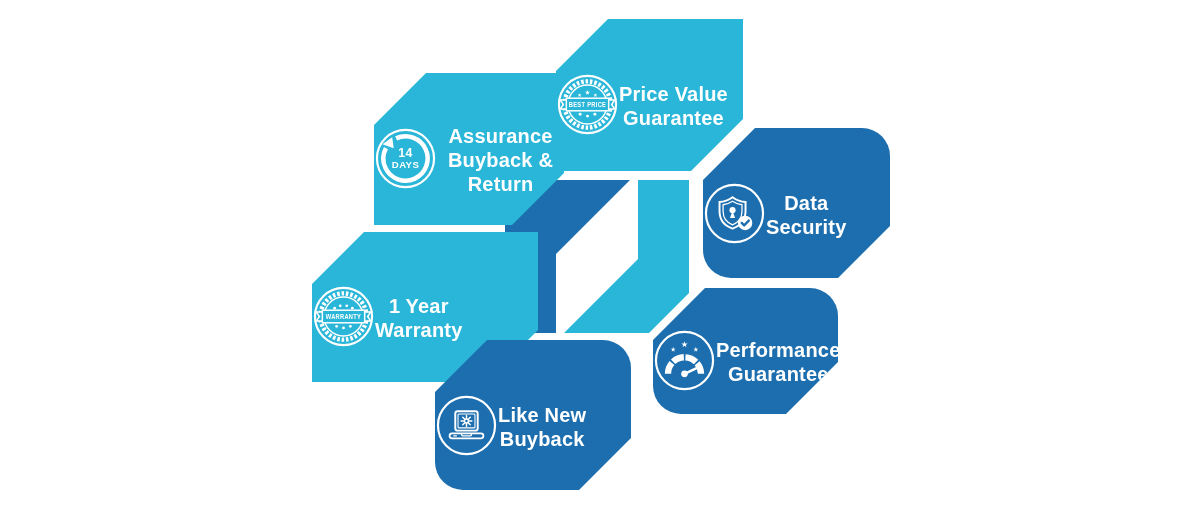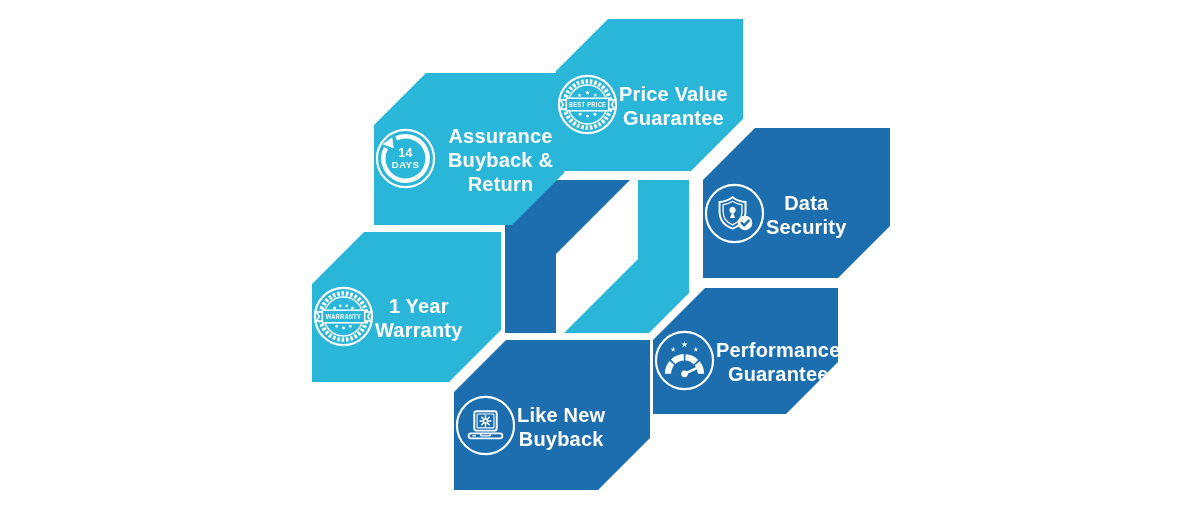--- a/index.html
+++ b/index.html
@@ -7,27 +7,27 @@
     position:relative; width:1200px; height:512px; background:#ffffff;
     overflow:hidden; font-family:"Liberation Sans","DejaVu Sans",sans-serif;
   }
   .tile {
     position:absolute; box-sizing:border-box;
     display:flex; align-items:center;
     color:#ffffff;
     clip-path: polygon(52px 0, 100% 0, 100% calc(100% - 52px), calc(100% - 52px) 100%, 0 100%, 0 52px);
   }
   .cyan { background:#29B6D8; }
-  .blue { background:#1D6EAE; }
+  .blue { background:#1D6EAE;border-radius:28px; }
   .label { text-align:center; font-size:20px; font-weight:bold; line-height:24px; letter-spacing:.2px; margin-top:3px; }
   #t-buyback     { left:374px; top:73px;  width:190px; height:152px; padding-top:18px; }
   #t-price       { left:556px; top:19px;  width:187px; height:152px; padding-top:18px; }
   #t-security    { left:703px; top:128px; width:187px; height:150px; padding-top:20px; }
-  #t-warranty    { left:312px; top:232px; width:189px; height:150px; padding-top:19px; }
-  #t-likenew     { left:454px; top:340px; width:196px; height:150px; padding-top:20px; }
+  #t-warranty    { left:312px; top:232px; width:226px; height:150px; padding-top:19px; }
+  #t-likenew     { left:435px; top:340px; width:196px; height:150px; padding-top:20px; }
   #t-performance { left:653px; top:288px; width:185px; height:126px; padding-top:18px; }
   .ic { width:63px; height:63px; fill:none; stroke:#ffffff; flex:0 0 auto; }
   .ring { stroke-width:2.2; }
   .it { fill:#ffffff; stroke:none; text-anchor:middle; font-weight:bold;
         font-family:"Liberation Sans","DejaVu Sans",sans-serif; letter-spacing:.4px; }
   .rib { fill:#29B6D8; stroke:#ffffff; stroke-width:1.5; }
   .st  { fill:#ffffff; stroke:none; }
   #logo { position:absolute; left:500px; top:175px; }
 </style>
 </head>

